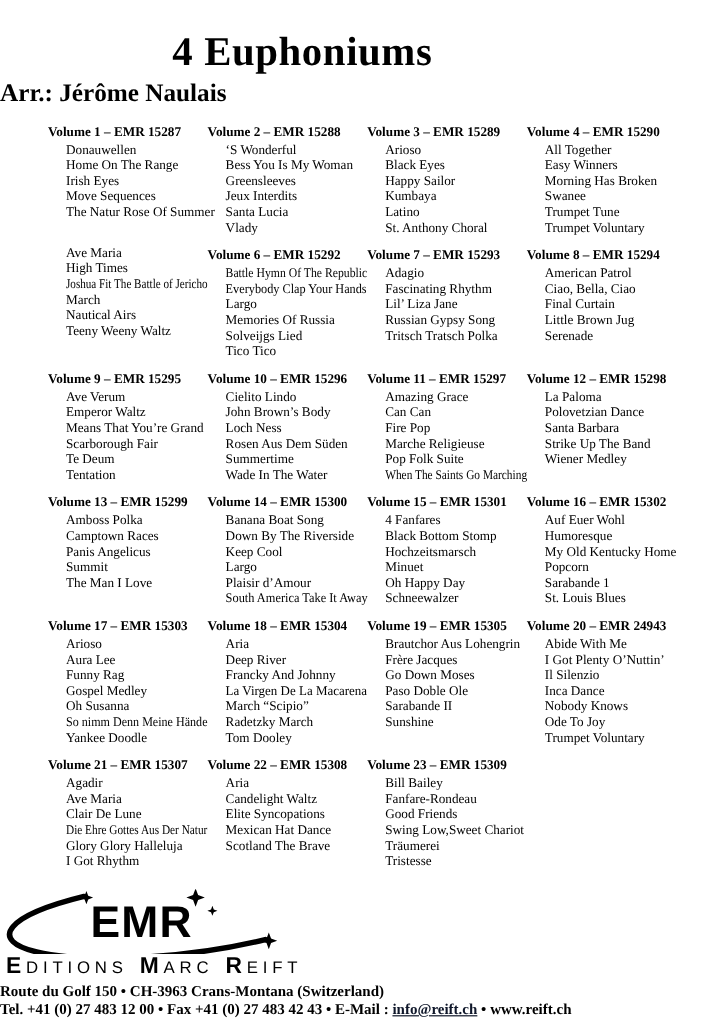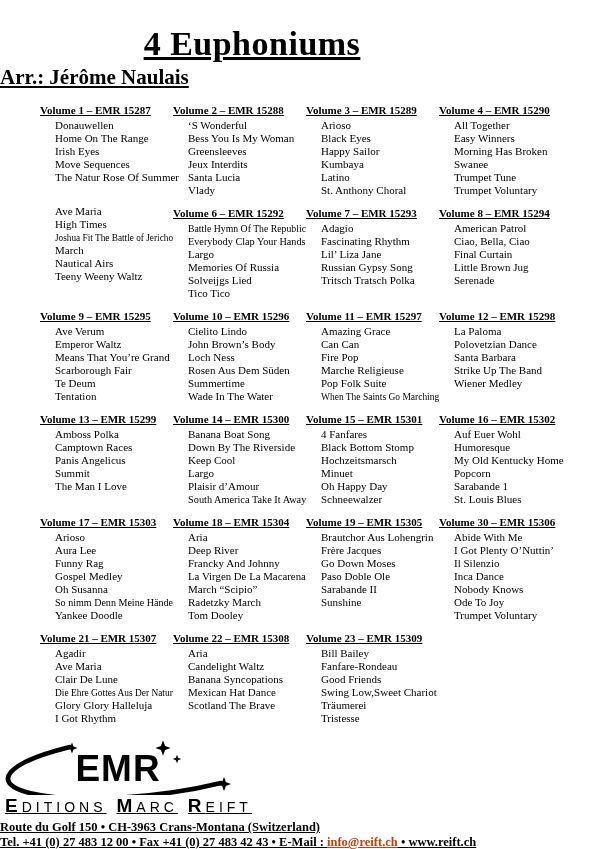--- a/index.html
+++ b/index.html
@@ -2,21 +2,21 @@
 <html><head>
 <meta charset="utf-8">
 <style>
   html,body { margin:0; padding:0; }
   body {
     width:600px; height:849px;
     background:#ffffff; color:#000000;
     font-family:"Liberation Serif", serif;
     overflow:hidden;
   }
-  .page { width:504px; height:849px; position:relative;text-decoration:underline; }
+  .page { width:504px; height:849px; position:relative; }
 
   .title {
     text-align:center; font-size:34px; font-weight:bold;
     padding-top:26px; line-height:36px; letter-spacing:0.5px;
   }
   .subtitle {
     font-size:21px; font-weight:bold;
     margin-top:3px; line-height:24px;
   }
 
@@ -42,21 +42,21 @@
   .logo-wrap { line-height:0; }
   .wordmark {
     font-family:"Liberation Sans", sans-serif;
     font-size:14px; letter-spacing:4px; font-weight:500;
     margin-top:2px; line-height:18px; white-space:nowrap;
   }
   .wordmark .big { font-size:19px; font-weight:900; }
   .wordmark .word { margin:13px 5px; }
   .address { font-size:12.5px; font-weight:bold; line-height:15px; margin-top:4px; }
   .contact { font-size:12.5px; font-weight:bold; line-height:15px; }
-  .email { color:#c2410c; text-decoration:underline; cursor:pointer; }
+  .email { color:#0f172a; text-decoration:underline; cursor:pointer; }
 </style>
 </head>
 <body>
 
 <div class="page">
 
   <div class="title">4 Euphoniums</div>
   <div class="subtitle">Arr.: Jérôme Naulais</div>
 
   <div class="catalog">
@@ -278,21 +278,21 @@
           <li><span class="song">Brautchor Aus Lohengrin</span></li>
           <li><span class="song">Frère Jacques</span></li>
           <li><span class="song">Go Down Moses</span></li>
           <li><span class="song">Paso Doble Ole</span></li>
           <li><span class="song">Sarabande II</span></li>
           <li><span class="song">Sunshine</span></li>
         </ul>
     </div>
 
     <div class="vol">
-      <div class="vol-header">Volume 30 – EMR 15306</div>
+      <div class="vol-header">Volume 20 – EMR 24943</div>
       <ul class="songs">
           <li><span class="song">Abide With Me</span></li>
           <li><span class="song">I Got Plenty O’Nuttin’</span></li>
           <li><span class="song">Il Silenzio</span></li>
           <li><span class="song">Inca Dance</span></li>
           <li><span class="song">Nobody Knows</span></li>
           <li><span class="song">Ode To Joy</span></li>
           <li><span class="song">Trumpet Voluntary</span></li>
         </ul>
     </div>
@@ -307,21 +307,21 @@
           <li><span class="song">Glory Glory Halleluja</span></li>
           <li><span class="song">I Got Rhythm</span></li>
         </ul>
     </div>
 
     <div class="vol">
       <div class="vol-header">Volume 22 – EMR 15308</div>
       <ul class="songs">
           <li><span class="song">Aria</span></li>
           <li><span class="song">Candelight Waltz</span></li>
-          <li><span class="song">Banana Syncopations</span></li>
+          <li><span class="song">Elite Syncopations</span></li>
           <li><span class="song">Mexican Hat Dance</span></li>
           <li><span class="song">Scotland The Brave</span></li>
         </ul>
     </div>
 
     <div class="vol">
       <div class="vol-header">Volume 23 – EMR 15309</div>
       <ul class="songs">
           <li><span class="song">Bill Bailey</span></li>
           <li><span class="song">Fanfare-Rondeau</span></li>

